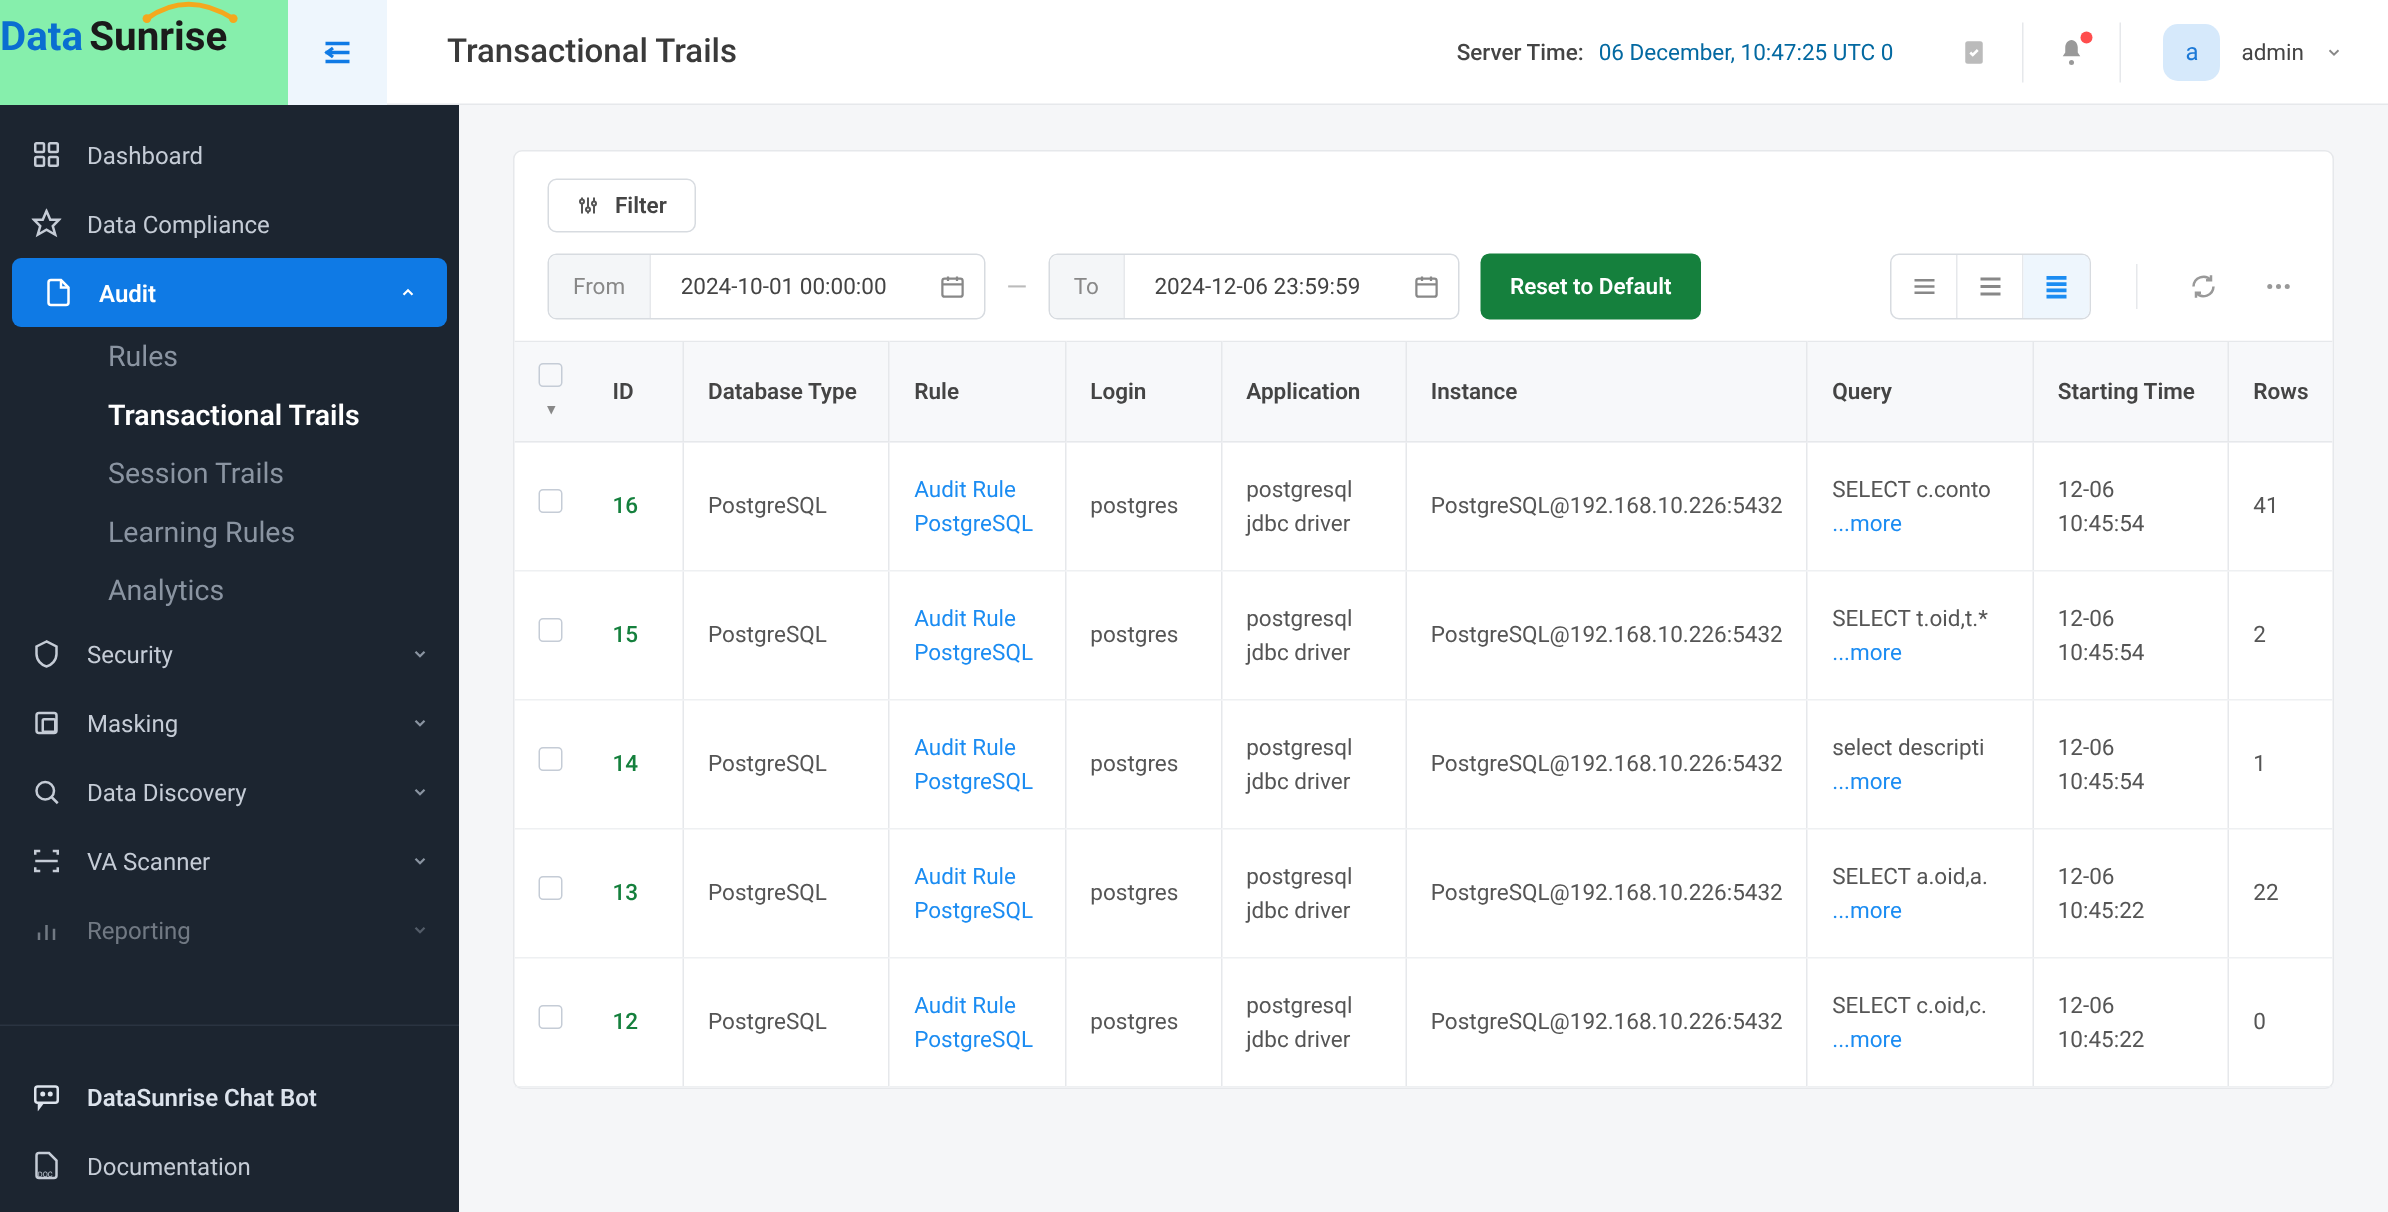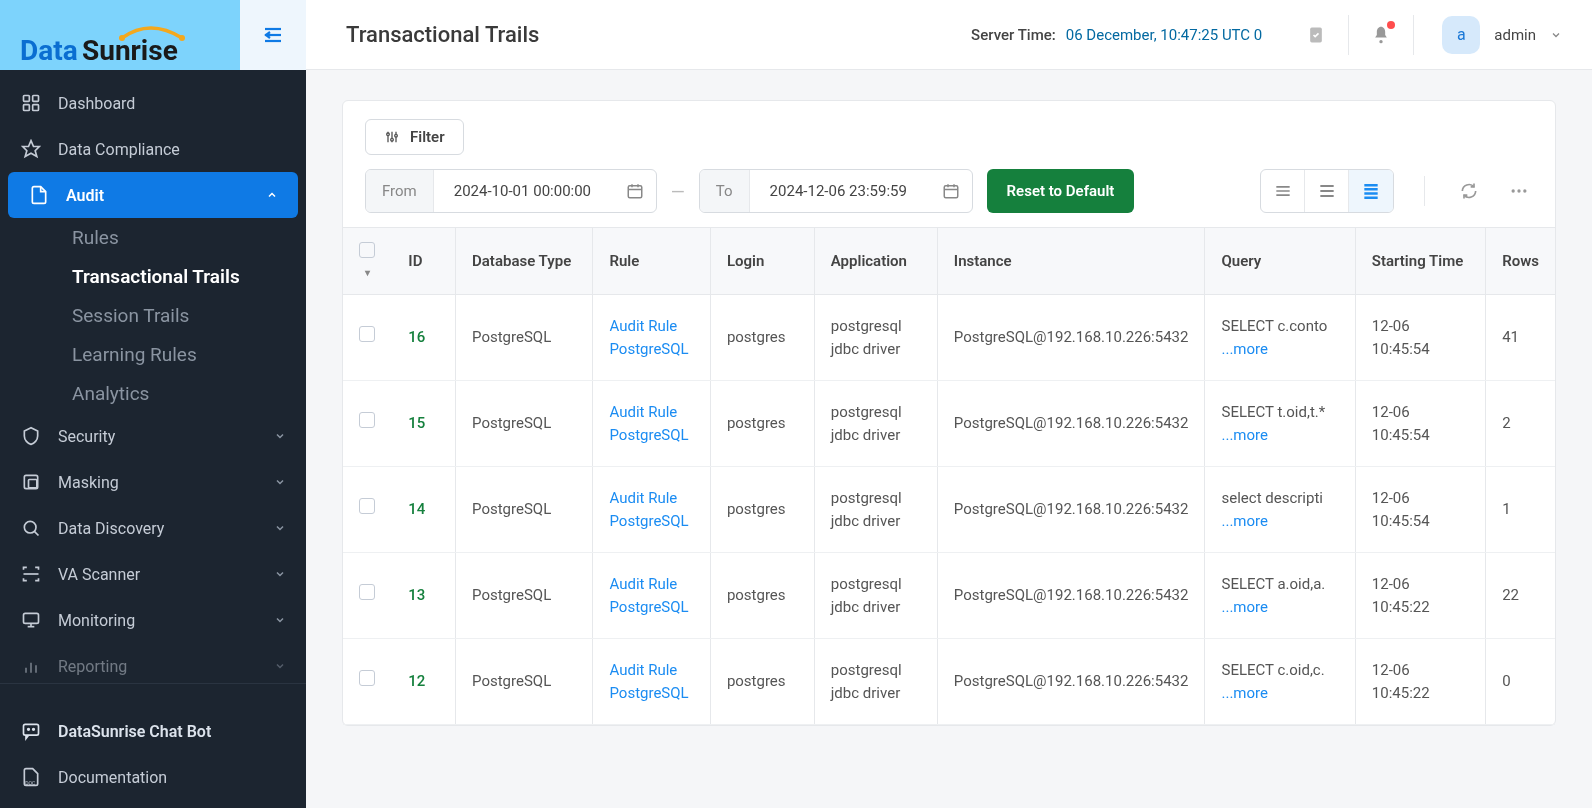--- a/index.html
+++ b/index.html
@@ -1,20 +1,20 @@
 <!DOCTYPE html>
 <html><head>
 <meta charset="utf-8">
 <style>
 * { margin: 0; padding: 0; box-sizing: border-box; }
 body { font-family: -apple-system, BlinkMacSystemFont, "Segoe UI", Roboto, sans-serif; font-size: 15px; color: #555; background: #f5f6f8; width: 1592px; height: 808px; overflow: hidden; }
 
 
 .topbar { height: 70px; background: #fff; display: flex; align-items: center; border-bottom: 1px solid #e6e8eb; }
-.logo-wrap { width: 240px; height: 70px; display: flex; align-items: flex-end; justify-content: center; background: #7dd3fc; }
+.logo-wrap { width: 192px; height: 70px; display: flex; align-items: flex-start; justify-content: center; background: #86efac; }
 .collapse-btn { width: 66px; height: 70px; display: flex; align-items: center; justify-content: center; background: #eef6fd; color: #0f7ae5; cursor: pointer; }
 .page-title { margin-left: 40px; font-size: 22px; color: #3a3a3a; font-weight: 500; flex: 0 0 auto; }
 .top-spacer { flex: 1; }
 .server-time { display: flex; align-items: center; gap: 10px; margin-right: 30px; color: #444; }
 .server-time .label { font-weight: 500; }
 .server-time .value { color: #0369a1; }
 .top-icon { width: 48px; height: 48px; display: flex; align-items: center; justify-content: center; color: #888; cursor: pointer; position: relative; }
 .top-sep { width: 1px; height: 40px; background: #e6e8eb; margin: 0 8px; }
 .notif-dot { position: absolute; top: 10px; right: 10px; width: 8px; height: 8px; background: #ff4d4d; border-radius: 50%; }
 .user-chip { display: flex; align-items: center; gap: 14px; margin-left: 20px; margin-right: 30px; cursor: pointer; }
@@ -211,35 +211,20 @@
           </span>
       </div>
       <div class="nav-item">
         <span class="nav-icon">
             <svg width="20" height="20" viewBox="0 0 24 24" fill="none" stroke="currentColor" stroke-width="2">
               <path d="M3 7 V4 h4 M17 4 h4 v3 M21 17 v3 h-4 M7 20 H3 v-3"></path>
               <line x1="3" y1="12" x2="21" y2="12"></line>
             </svg>
           </span>
         <span>VA Scanner</span>
-        <span class="chev">
-            <svg width="12" height="12" viewBox="0 0 24 24" fill="none" stroke="currentColor" stroke-width="3">
-              <polyline points="6 9 12 15 18 9"></polyline>
-            </svg>
-          </span>
-      </div>
-      <div class="nav-item">
-        <span class="nav-icon">
-            <svg width="20" height="20" viewBox="0 0 24 24" fill="none" stroke="currentColor" stroke-width="2">
-              <rect x="3" y="4" width="18" height="12" rx="2"></rect>
-              <line x1="8" y1="20" x2="16" y2="20"></line>
-              <line x1="12" y1="16" x2="12" y2="20"></line>
-            </svg>
-          </span>
-        <span>Monitoring</span>
         <span class="chev">
             <svg width="12" height="12" viewBox="0 0 24 24" fill="none" stroke="currentColor" stroke-width="3">
               <polyline points="6 9 12 15 18 9"></polyline>
             </svg>
           </span>
       </div>
       <div class="nav-item fade-item">
         <span class="nav-icon">
             <svg width="20" height="20" viewBox="0 0 24 24" fill="none" stroke="currentColor" stroke-width="2">
               <line x1="6" y1="20" x2="6" y2="14"></line>

